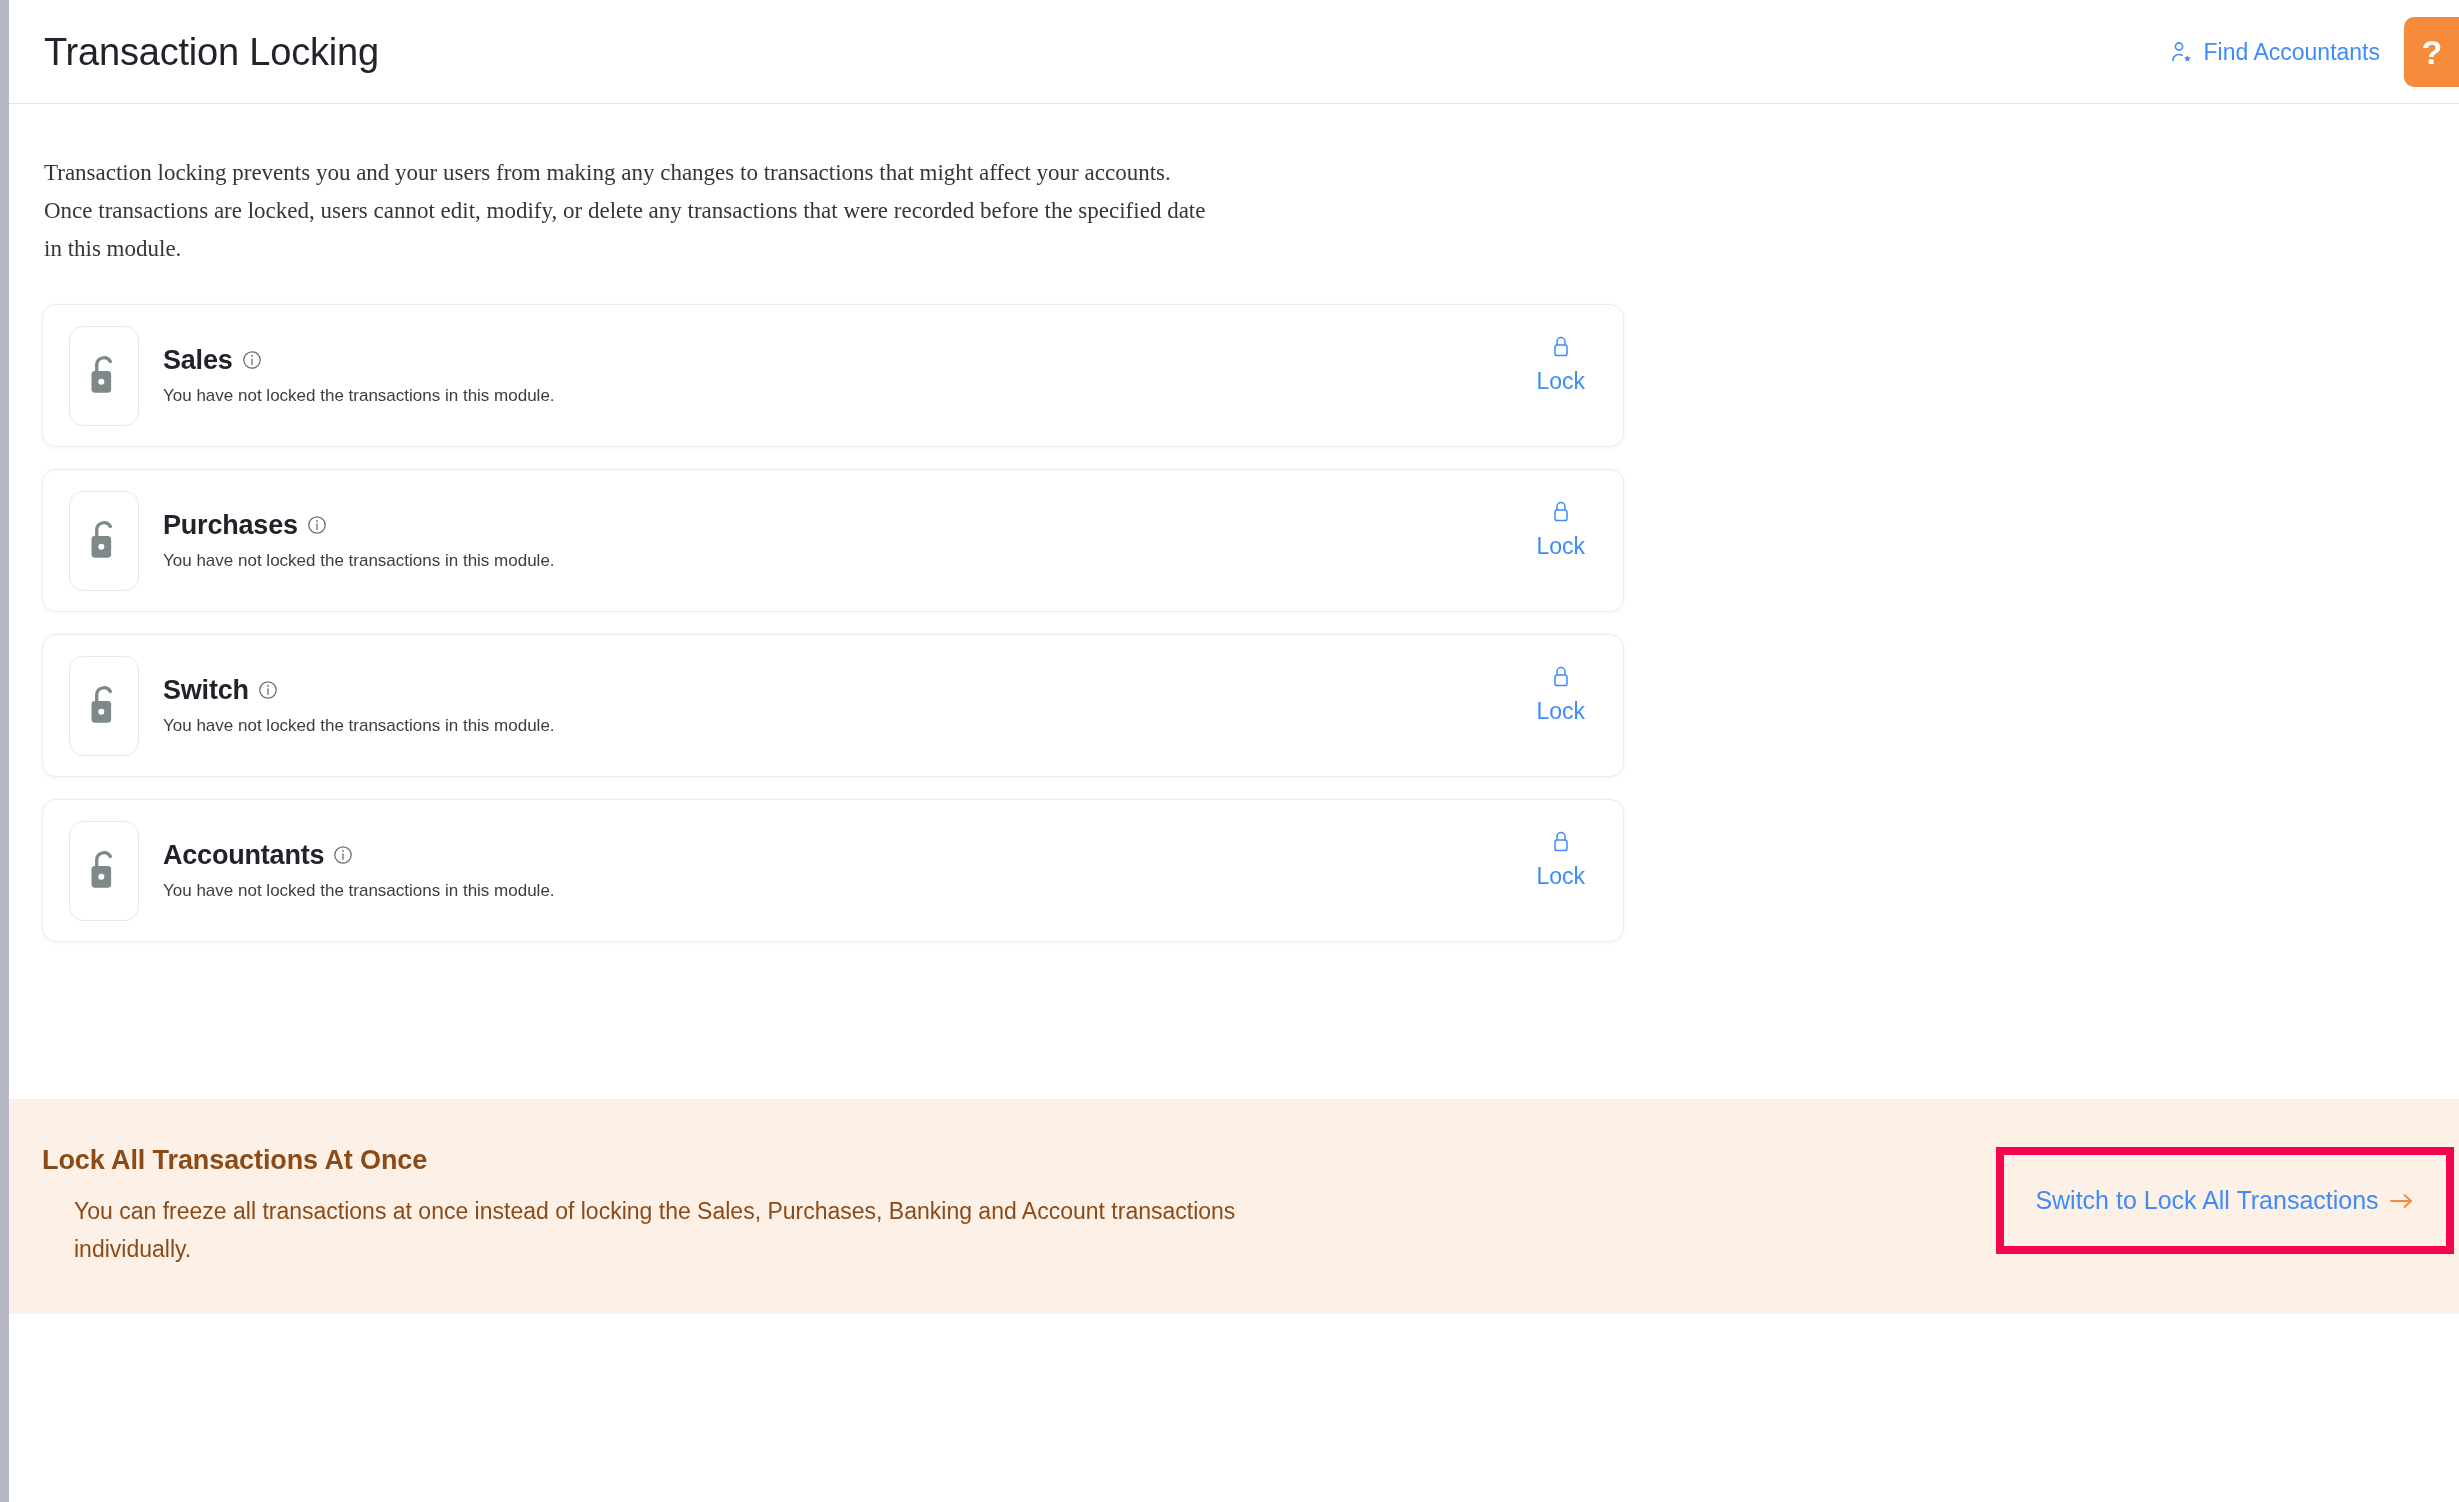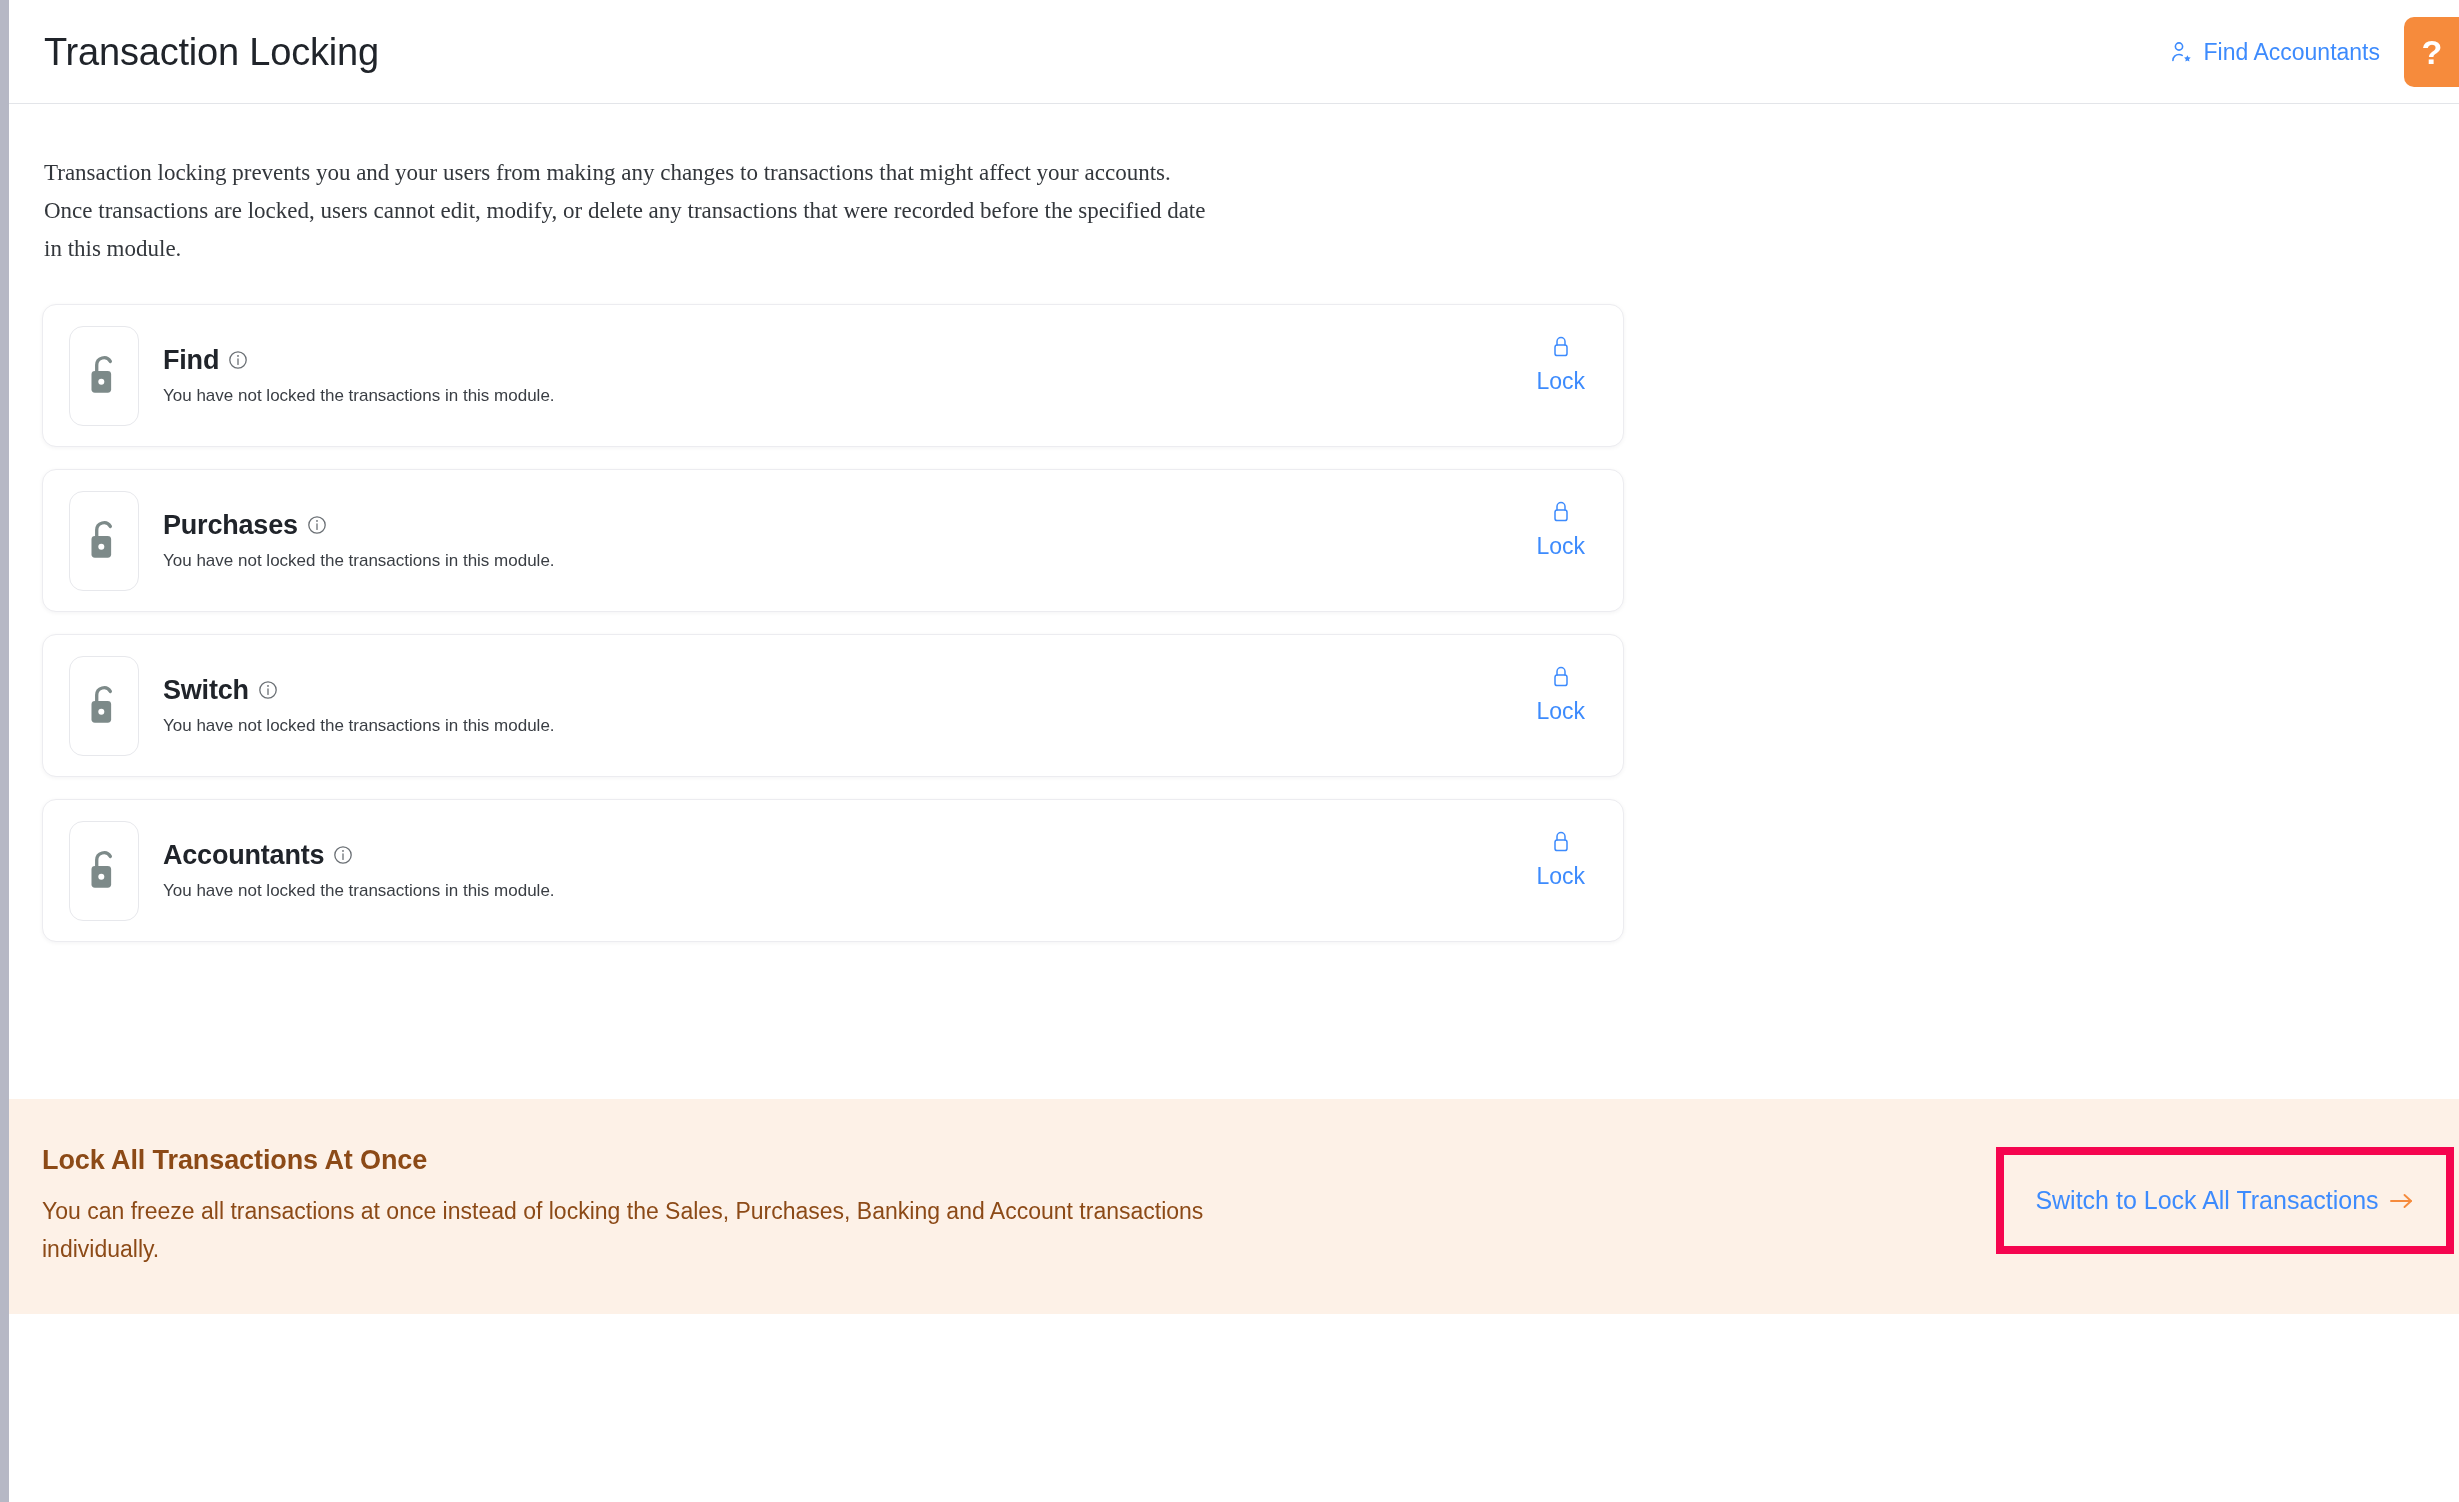--- a/index.html
+++ b/index.html
@@ -210,21 +210,21 @@
     margin-bottom: 16px;
     letter-spacing: -0.1px;
   }
 
   .banner-desc {
     font-size: 23px;
     line-height: 38px;
     color: #8c4a17;
     max-width: 1552px;
   }
-  .banner-desc span { display: block; }
+  .banner-desc span { display: block; margin-left: 32px; }
 
   .switch-highlight {
     position: absolute;
     right: 6px;
     top: 48px;
     width: 458px;
     height: 107px;
     border: 8px solid #f5054f;
     display: flex;
     align-items: center;
@@ -286,21 +286,21 @@
           <span>
             <svg class="unlock-glyph" viewBox="0 0 24 29" fill="none">
               <path d="M7.4 11.4V7.6a4.6 4.6 0 0 1 8.6-2.3" stroke="#7d8a89" stroke-width="2.1" stroke-linecap="round" fill="none"></path>
               <rect x="4.1" y="11.4" width="12.4" height="13.6" rx="2.2" fill="#7d8a89"></rect>
               <circle cx="10.3" cy="18.2" r="1.9" fill="#ffffff"></circle>
             </svg>
           </span>
         </div>
         <div class="card-text">
           <div class="card-title-row">
-            <span class="card-title">Find</span>
+            <span class="card-title">Sales</span>
             <span>
               <svg class="info-icon" viewBox="0 0 20 20" fill="none" stroke="#6b7075" stroke-width="1.3">
                 <circle cx="10" cy="10" r="8.2"></circle>
                 <line x1="10" y1="9" x2="10" y2="14.4" stroke-linecap="round"></line>
                 <circle cx="10" cy="5.9" r="0.95" fill="#6b7075" stroke="none"></circle>
               </svg>
             </span>
           </div>
           <div class="card-sub">You have not locked the transactions in this module.</div>
         </div>

